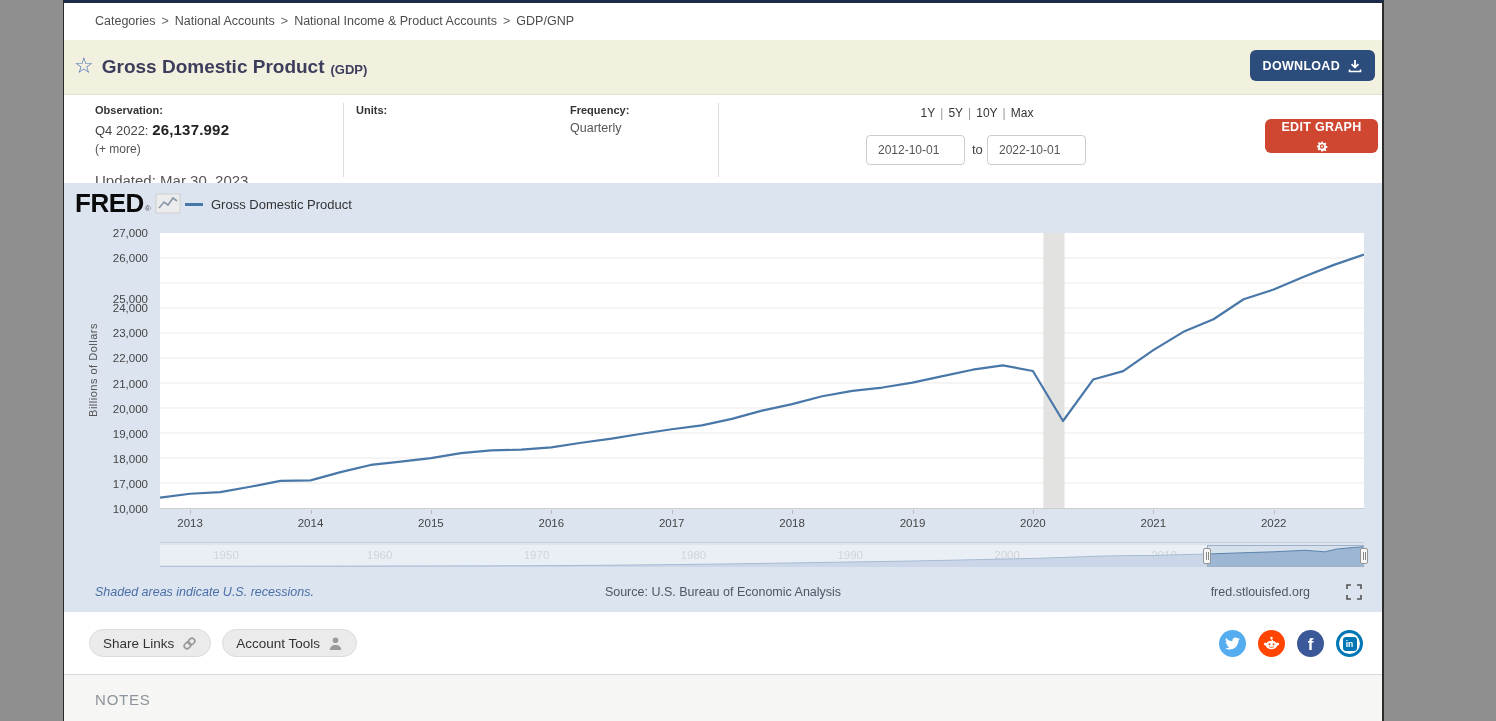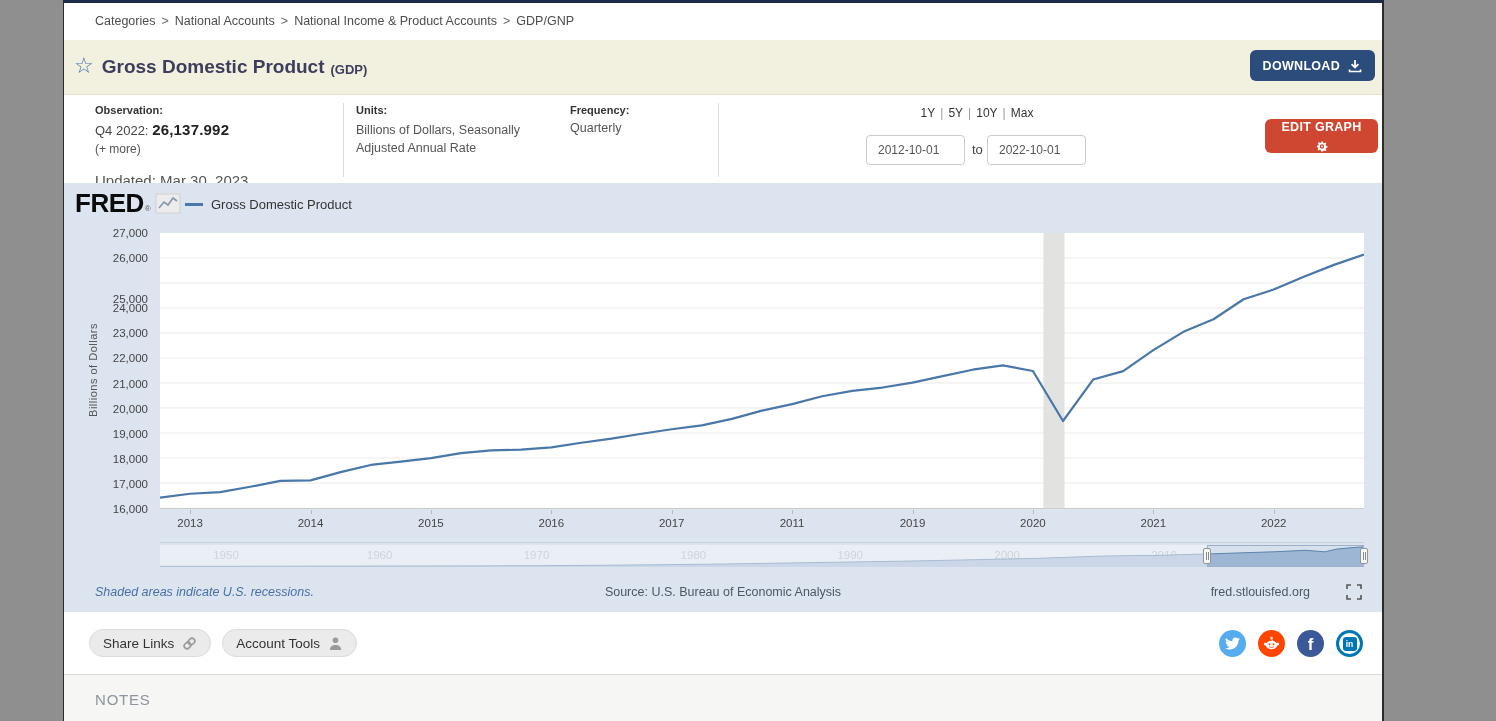--- a/index.html
+++ b/index.html
@@ -115,21 +115,20 @@
       <div class="obs-line">
         <span>Q4 2022:</span>
         <span class="obs-value">26,137.992</span>
       </div>
       <div class="obs-more">(+ more)</div>
       <div class="obs-updated">Updated: Mar 30, 2023</div>
     </div>
     <div class="v-divider" style="left:279px"></div>
     <div class="units-block">
       <div class="blk-label">Units:</div>
-      <div class="units-value">Billions of Dollars, Seasonally Adjusted Annual Rate</div>
     </div>
     <div class="v-divider" style="left:654px"></div>
     <div class="freq-block">
       <div class="blk-label">Frequency:</div>
       <div class="freq-value">Quarterly</div>
     </div>
     <div class="presets">
       <span class="preset">1Y</span><span class="preset-sep">|</span><span class="preset">5Y</span><span class="preset-sep">|</span><span class="preset">10Y</span><span class="preset-sep">|</span><span class="preset">Max</span>
     </div>
     <input class="date-input" style="left: 802px;" value="2012-10-01">
@@ -162,21 +161,21 @@
         <div class="ytick" style="top: 75.0909px;">26,000</div>
         <div class="ytick" style="top: 100.182px; margin-top: 16px;">25,000</div>
         <div class="ytick" style="top: 125.273px;">24,000</div>
         <div class="ytick" style="top: 150.364px;">23,000</div>
         <div class="ytick" style="top: 175.455px;">22,000</div>
         <div class="ytick" style="top: 200.545px;">21,000</div>
         <div class="ytick" style="top: 225.636px;">20,000</div>
         <div class="ytick" style="top: 250.727px;">19,000</div>
         <div class="ytick" style="top: 275.818px;">18,000</div>
         <div class="ytick" style="top: 300.909px;">17,000</div>
-        <div class="ytick" style="top: 326px;">16,000</div>
+        <div class="ytick" style="top: 326px;">10,000</div>
       </div>
     <div class="plot" id="plot">
         <svg viewBox="0 0 1204 276" preserveAspectRatio="none">
           <line x1="0" x2="1204" y1="250.9" y2="250.9" stroke="#edebe8" stroke-width="1"></line>
           <line x1="0" x2="1204" y1="225.8" y2="225.8" stroke="#edebe8" stroke-width="1"></line>
           <line x1="0" x2="1204" y1="200.7" y2="200.7" stroke="#edebe8" stroke-width="1"></line>
           <line x1="0" x2="1204" y1="175.6" y2="175.6" stroke="#edebe8" stroke-width="1"></line>
           <line x1="0" x2="1204" y1="150.5" y2="150.5" stroke="#edebe8" stroke-width="1"></line>
           <line x1="0" x2="1204" y1="125.5" y2="125.5" stroke="#edebe8" stroke-width="1"></line>
           <line x1="0" x2="1204" y1="100.4" y2="100.4" stroke="#edebe8" stroke-width="1"></line>
@@ -191,21 +190,21 @@
         <div class="xlabel" style="left: 126.1px;">2013</div>
         <div class="xtick-mark" style="left: 126.1px;"></div>
         <div class="xlabel" style="left: 246.5px;">2014</div>
         <div class="xtick-mark" style="left: 246.5px;"></div>
         <div class="xlabel" style="left: 366.9px;">2015</div>
         <div class="xtick-mark" style="left: 366.9px;"></div>
         <div class="xlabel" style="left: 487.3px;">2016</div>
         <div class="xtick-mark" style="left: 487.3px;"></div>
         <div class="xlabel" style="left: 607.7px;">2017</div>
         <div class="xtick-mark" style="left: 607.7px;"></div>
-        <div class="xlabel" style="left: 728.1px;">2011</div>
+        <div class="xlabel" style="left: 728.1px;">2018</div>
         <div class="xtick-mark" style="left: 728.1px;"></div>
         <div class="xlabel" style="left: 848.5px;">2019</div>
         <div class="xtick-mark" style="left: 848.5px;"></div>
         <div class="xlabel" style="left: 968.9px;">2020</div>
         <div class="xtick-mark" style="left: 968.9px;"></div>
         <div class="xlabel" style="left: 1089.3px;">2021</div>
         <div class="xtick-mark" style="left: 1089.3px;"></div>
         <div class="xlabel" style="left: 1209.7px;">2022</div>
         <div class="xtick-mark" style="left: 1209.7px;"></div>
       </div>

